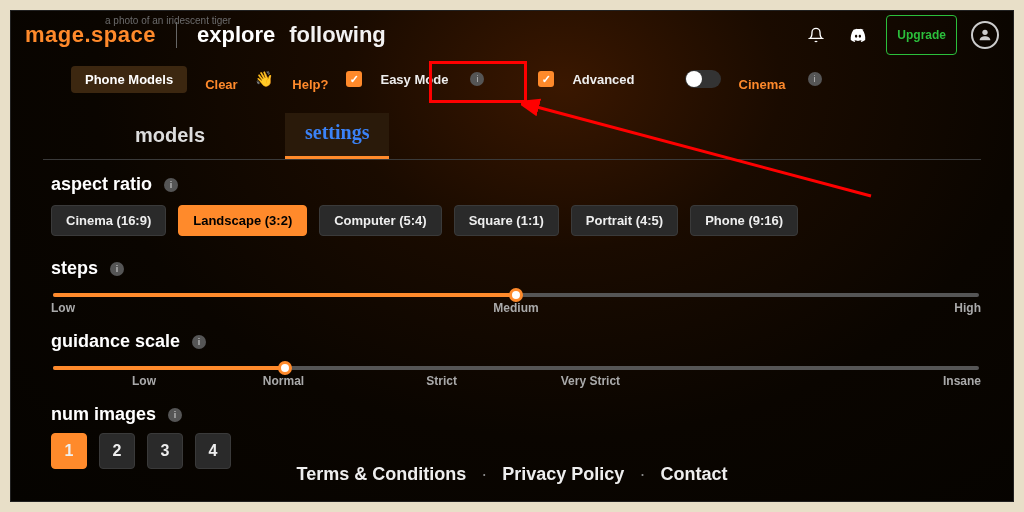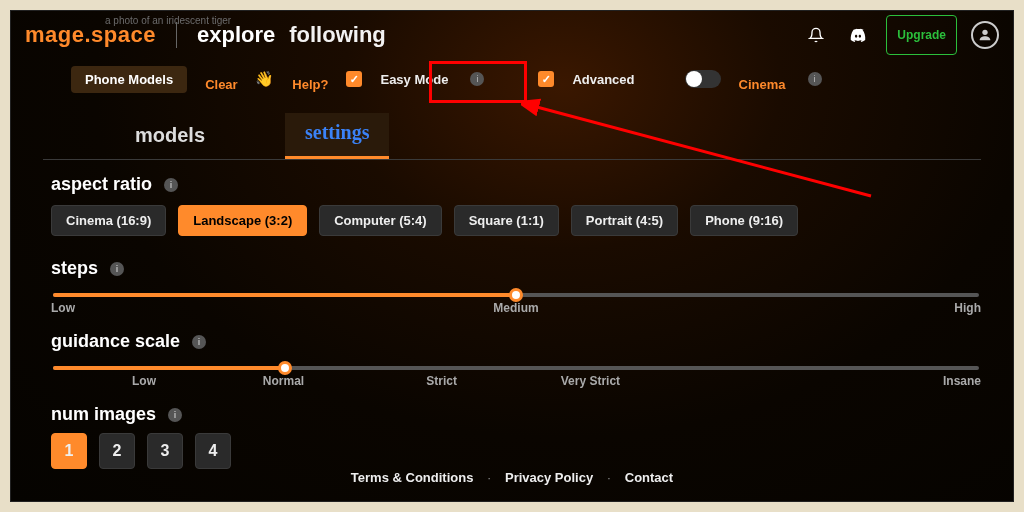--- a/index.html
+++ b/index.html
@@ -119,21 +119,21 @@
   .num-row { display:flex; gap:12px; margin-top:8px; }
   .num-btn {
     width:36px; height:36px; background:#2a2a2a; border:1px solid #3a3a3a; color:#eee;
     display:flex; align-items:center; justify-content:center; border-radius:4px;
     font-weight:700; cursor:pointer;
   }
   .num-btn.selected { background:#ff8a2b; border-color:#ff8a2b; }
 
   .footer-links {
     position:absolute; bottom:16px; left:0; right:0; text-align:center;
-    font-size:13px; color:#eee; font-weight:700;
+    font-size:18px; color:#eee; font-weight:700;
   }
   .footer-links span.sep { margin:0 10px; color:#888; font-weight:400;}
   .footer-links a { color:#eee; cursor:pointer; }
 </style>
 </head>
 <body>
 
 <div class="frame">
 
   <span class="prompt-ghost">a photo of an iridescent tiger</span>

